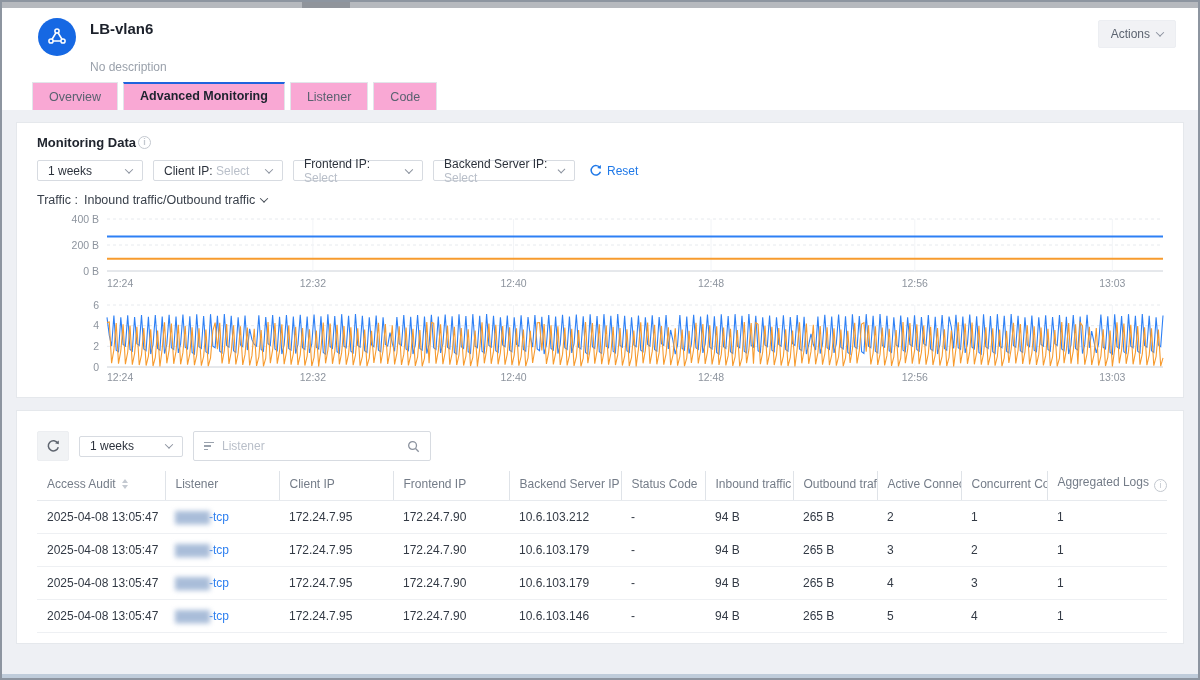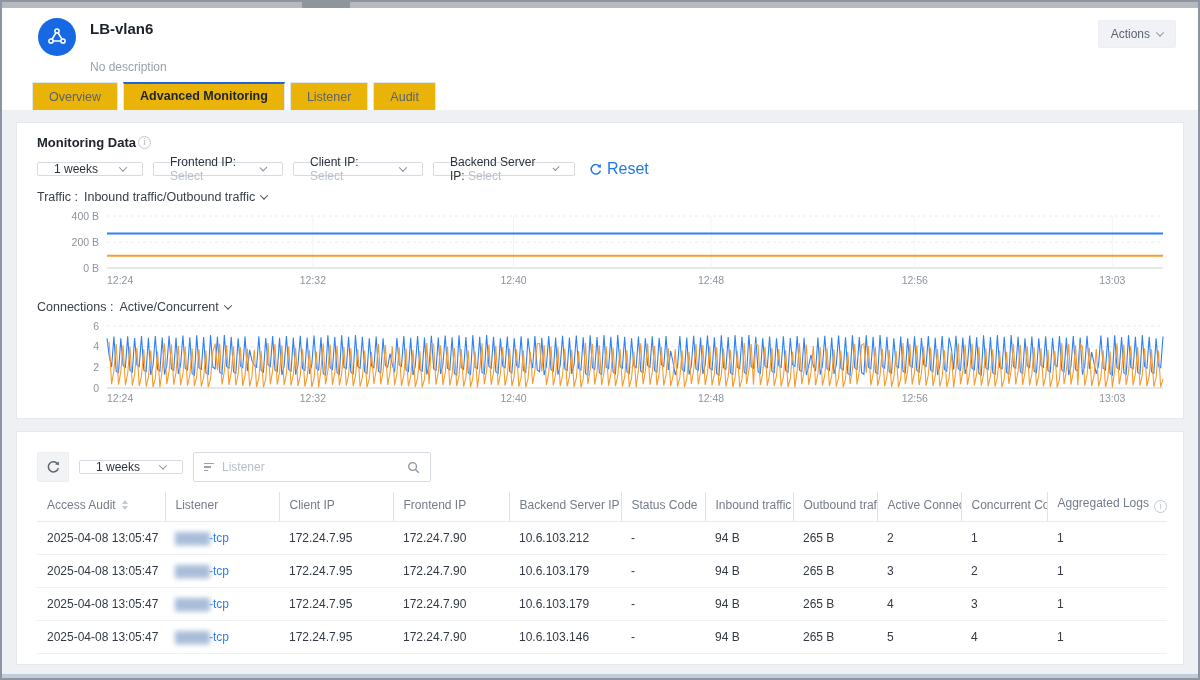--- a/index.html
+++ b/index.html
@@ -15,45 +15,45 @@
   .lb-icon { width:38px; height:38px; border-radius:50%; background:#1668e3;
              display:flex; align-items:center; justify-content:center; flex:0 0 38px; }
   .hdr-titles .title { font-size:15px; font-weight:700; color:#1c212b; margin-top:2px; }
   .hdr-titles .subtitle { font-size:12px; color:#9aa1ab; margin-top:23px; }
   .actions-btn { position:absolute; right:22px; top:12px; background:#f1f2f5; border:1px solid #eceef2;
                  color:#5c6470; font-size:12px; padding:6px 12px; border-radius:2px;
                  display:flex; align-items:center; gap:7px; cursor:pointer; }
 
   
   .tabs { margin-top:8px; padding-left:30px; display:flex; gap:5px; }
-  .tab { background:#eab308; border:1px solid #e2e5ea; border-bottom:none; padding:7px 16px 6px;
+  .tab { background:#f9a8d4; border:1px solid #e2e5ea; border-bottom:none; padding:7px 16px 6px;
          font-size:12.5px; color:#596270; cursor:pointer; }
   .tab.active { border-top:2px solid #1f63dd; padding-top:5px; font-weight:700; color:#1d232e; }
 
   
   .content { background:#eef0f4; padding:12px 14px 0; height:100%; }
   .card { background:#fff; border:1px solid #e5e8ec; padding:12px 20px 10px; }
   .card + .card { margin-top:12px; }
   .sec-title { font-size:13px; font-weight:700; color:#20252e; display:flex; align-items:center; gap:2px; }
 
   .info-ic { display:inline-block; width:13px; height:13px; border:1px solid #c3c8cf; border-radius:50%;
              color:#c3c8cf; font-size:9px; line-height:11px; text-align:center; font-style:normal; }
   .info-ic::after { content:"i"; }
 
   .chev { display:inline-block; width:6px; height:6px; border-right:1.4px solid #8b929e;
           border-bottom:1.4px solid #8b929e; transform:rotate(45deg) translate(-1px,-1px); }
   .chev.dark { border-color:#444b55; }
 
   
   .filters { display:flex; gap:10px; margin-top:10px; align-items:center; }
-  .select { height:14px; border:1px solid #d7dbe1; border-radius:2px; background:#fff;
-            display:flex; align-items:center; gap:8px; padding:0 16px; font-size:12px; color:#2c323c; cursor:pointer; }
+  .select { height:21px; border:1px solid #d7dbe1; border-radius:2px; background:#fff;
+            display:flex; align-items:center; gap:8px; padding:0 10px; font-size:12px; color:#2c323c; cursor:pointer; }
   .select .ph { color:#b9bfc9; }
   .select .chev { margin-left:auto; }
-  .reset { color:#2079e8; font-size:16px; display:flex; align-items:center; gap:5px; margin-left:4px; cursor:pointer; }
+  .reset { color:#2079e8; font-size:12px; display:flex; align-items:center; gap:5px; margin-left:4px; cursor:pointer; }
 
   .redact { filter:blur(2.5px); color:#a9bdd9; letter-spacing:-1px; font-size:11px; }
 
   .chart-label { margin-top:12px; font-size:12.5px; color:#39404b; display:flex; gap:6px; align-items:center; }
   svg.chart { display:block; margin-top:4px; overflow:visible; }
 
   
   .controls { display:flex; gap:10px; margin-top:8px; align-items:center; }
   .icon-btn { width:32px; height:30px; background:#f1f3f5; border:1px solid #eceef1; border-radius:2px;
               display:flex; align-items:center; justify-content:center; cursor:pointer; }
@@ -103,42 +103,42 @@
     <div class="actions-btn">
       <span>Actions</span>
       <span class="chev"></span>
     </div>
   </div>
 
   <div class="tabs">
     <div class="tab"><span>Overview</span></div>
     <div class="tab active"><span>Advanced Monitoring</span></div>
     <div class="tab"><span>Listener</span></div>
-    <div class="tab"><span>Audit</span></div>
+    <div class="tab"><span>Code</span></div>
   </div>
 
   <div class="content">
 
     <div class="card">
       <div class="sec-title">
         <span>Monitoring Data</span>
         <i class="info-ic"></i>
       </div>
 
       <div class="filters">
         <div class="select" style="width:106px">
           <span>1 weeks</span>
             <span class="chev"></span>
         </div>
         <div class="select" style="width:130px">
+          <span><span>Client IP:</span> <span class="ph">Select</span></span>
+          <span class="chev"></span>
+        </div>
+        <div class="select" style="width:130px">
           <span><span>Frontend IP:</span> <span class="ph">Select</span></span>
-          <span class="chev"></span>
-        </div>
-        <div class="select" style="width:130px">
-          <span><span>Client IP:</span> <span class="ph">Select</span></span>
           <span class="chev"></span>
         </div>
         <div class="select" style="width:142px">
           <span><span>Backend Server IP:</span> <span class="ph">Select</span></span>
           <span class="chev"></span>
         </div>
         <div class="reset">
           <svg width="13" height="13" viewBox="0 0 14 14">
             <path d="M11.8 4.2 A5.1 5.1 0 1 0 12.3 8.3" fill="none" stroke="#2079e8" stroke-width="1.6"></path>
             <polygon points="12.8,1.2 12.8,5.2 8.8,4.2" fill="#2079e8"></polygon>
@@ -167,25 +167,20 @@
           <text x="70" y="76" text-anchor="start" font-size="10.5" fill="#8d949e" font-family="Liberation Sans, sans-serif">12:24</text>
           <text x="275.92" y="76" text-anchor="middle" font-size="10.5" fill="#8d949e" font-family="Liberation Sans, sans-serif">12:32</text>
           <text x="476.56" y="76" text-anchor="middle" font-size="10.5" fill="#8d949e" font-family="Liberation Sans, sans-serif">12:40</text>
           <text x="674.0319999999999" y="76" text-anchor="middle" font-size="10.5" fill="#8d949e" font-family="Liberation Sans, sans-serif">12:48</text>
           <text x="877.84" y="76" text-anchor="middle" font-size="10.5" fill="#8d949e" font-family="Liberation Sans, sans-serif">12:56</text>
           <text x="1075.312" y="76" text-anchor="middle" font-size="10.5" fill="#8d949e" font-family="Liberation Sans, sans-serif">13:03</text>
           <line x1="70" y1="25.550000000000004" x2="1126" y2="25.550000000000004" stroke="#2e80f5" stroke-width="2"></line>
           <line x1="70" y1="47.78" x2="1126" y2="47.78" stroke="#f79b2e" stroke-width="2"></line>
         </svg>
 
-      <div class="chart-label" style="margin-top:10px">
-        <span>Connections :</span>
-        <span>Active/Concurrent</span>
-        <span class="chev dark"></span>
-      </div>
       <svg class="chart" id="connections-chart" width="1130" height="90">
           <line x1="70" y1="70" x2="1126" y2="70" stroke="#ccd1d8" stroke-dasharray="" stroke-width="1"></line>
           <text x="62" y="73.5" text-anchor="end" font-size="10.5" fill="#8d949e" font-family="Liberation Sans, sans-serif">0</text>
           <line x1="70" y1="49.33333333333333" x2="1126" y2="49.33333333333333" stroke="#e7eaee" stroke-dasharray="3,3" stroke-width="1"></line>
           <text x="62" y="52.83333333333333" text-anchor="end" font-size="10.5" fill="#8d949e" font-family="Liberation Sans, sans-serif">2</text>
           <line x1="70" y1="28.666666666666664" x2="1126" y2="28.666666666666664" stroke="#e7eaee" stroke-dasharray="3,3" stroke-width="1"></line>
           <text x="62" y="32.166666666666664" text-anchor="end" font-size="10.5" fill="#8d949e" font-family="Liberation Sans, sans-serif">4</text>
           <line x1="70" y1="8" x2="1126" y2="8" stroke="#e7eaee" stroke-dasharray="3,3" stroke-width="1"></line>
           <text x="62" y="11.5" text-anchor="end" font-size="10.5" fill="#8d949e" font-family="Liberation Sans, sans-serif">6</text>
           <line x1="275.92" y1="8" x2="275.92" y2="70" stroke="#f2f4f7" stroke-width="1"></line>

